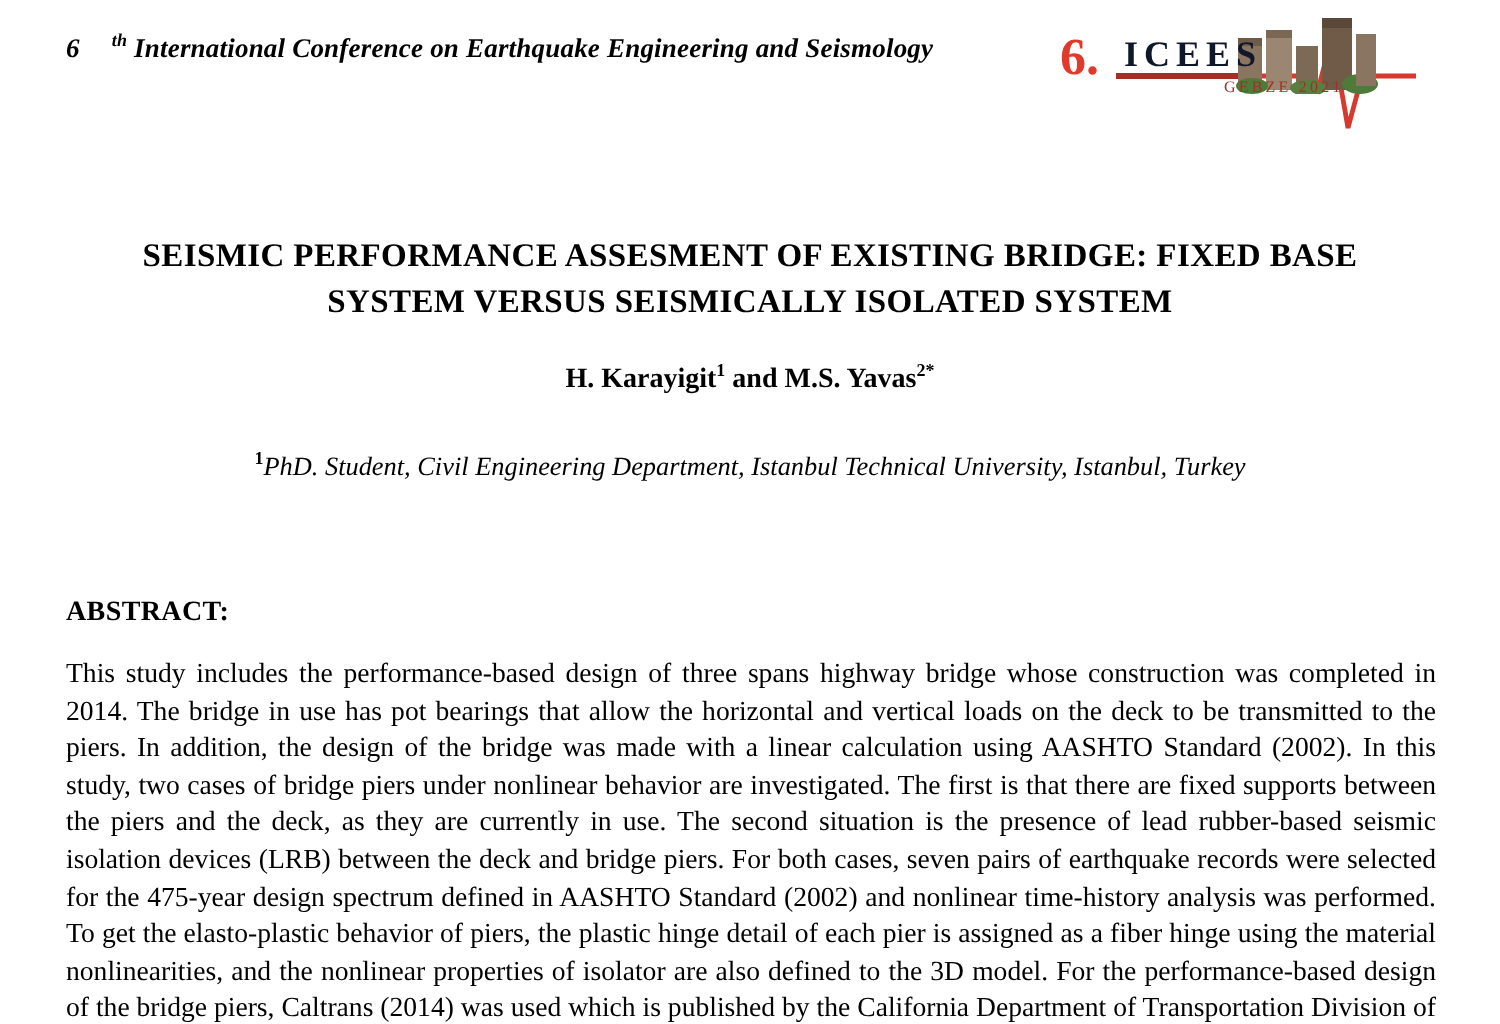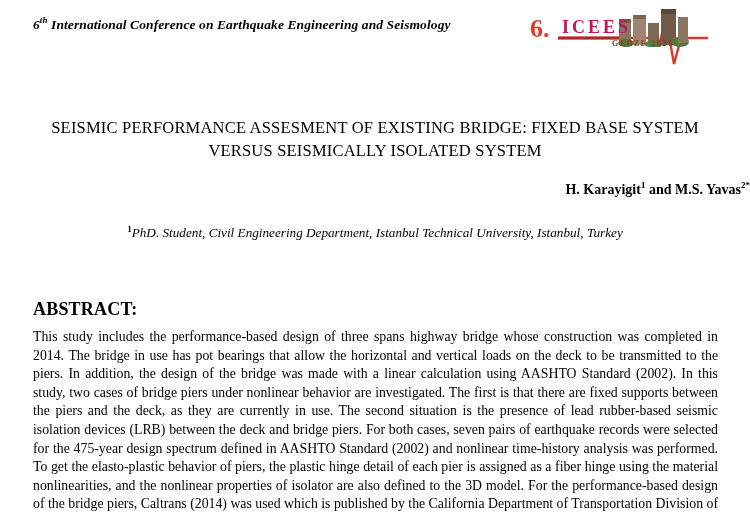--- a/index.html
+++ b/index.html
@@ -14,67 +14,67 @@
   }
   .page { position: absolute; inset: 0; }
 
   
   .conf-header {
     position: absolute; left: 33px; top: 11px; width: 490px;
     font-weight: bold; font-style: italic;
     font-size: 13.5px; line-height: 19px;
     letter-spacing: 0.1px;
   }
-  .conf-header sup { font-size: 9px; }
+  .conf-header sup { font-size: 9px; margin-left: 16px; }
 
   
   .logo {
     position: absolute; left: 528px; top: 8px; width: 195px; height: 72px;
   }
   .logo-number {
     position: absolute; left: 2px; top: 8px;
     font-weight: bold; font-size: 26px; line-height: 26px;
   }
   .logo-acronym {
     position: absolute; left: 34px; top: 10px;
     font-weight: bold; font-size: 18px; line-height: 18px;
     letter-spacing: 3px;
   }
   .logo-sub {
     position: absolute; left: 36px; top: 31px;
-    font-weight: bold; font-size: 8px; letter-spacing: 1.6px; padding-left: 48px;
+    font-weight: normal; font-size: 8px; letter-spacing: 1.6px; padding-left: 48px;
   }
   .logo-towers { position: absolute; left: 90px; top: 1px; }
   .logo-seismo { position: absolute; left: 0; top: 0; }
 
   
   .paper-title {
     position: absolute; left: 45px; top: 116px; width: 660px;
-    text-align: center; font-weight: normal;
+    text-align: center; font-weight: bold;
     font-size: 16.5px; line-height: 23px;
     letter-spacing: 0.2px;
   }
   .authors {
     position: absolute; left: 0; top: 180px; width: 750px;
-    text-align: right; font-weight: bold; font-size: 14px;
+    text-align: center; font-weight: bold; font-size: 14px;
   }
   .authors sup { font-size: 9px; }
 
   
   .affiliations {
     position: absolute; left: 0; top: 218px; width: 750px;
     text-align: center; font-style: italic;
     font-size: 13.2px; line-height: 22px;
   }
   .affiliations sup { font-size: 9px; font-style: normal; font-weight: bold; }
 
   
   .abstract-heading {
     position: absolute; left: 33px; top: 299px;
-    font-weight: bold; font-size: 18px; letter-spacing: 0.2px;
+    font-weight: bold; font-size: 14px; letter-spacing: 0.2px;
   }
   .abstract-body {
     position: absolute; left: 33px; top: 328px; width: 685px;
     font-size: 13.8px; line-height: 18.6px;
     text-align: justify;
   }
 </style>
 </head>
 <body>
 
@@ -96,21 +96,21 @@
       <rect x="15" y="6" width="13" height="4" fill="#7a6853"></rect>
       <rect x="30" y="14" width="11" height="22" fill="#7d6a55"></rect>
       <rect x="43" y="2" width="15" height="34" fill="#6f5b48"></rect>
       <rect x="43" y="0" width="15" height="5" fill="#5a4938"></rect>
       <ellipse cx="8" cy="34" rx="8" ry="4" fill="#4e7a3a"></ellipse>
       <ellipse cx="36" cy="35" rx="9" ry="4" fill="#587f41"></ellipse>
       <ellipse cx="62" cy="33" rx="9" ry="5" fill="#4e7a3a"></ellipse>
       <rect x="60" y="8" width="10" height="26" fill="#8a7560"></rect>
     </svg>
     <div class="logo-number" style="color:#e03a2c">6.</div>
-    <div class="logo-acronym" style="color:#be185d">ICEES</div>
+    <div class="logo-acronym" style="color:#0f172a">ICEES</div>
     <div class="logo-sub" style="color:#a52f27">GEBZE 2021</div>
   </div>
 
   <h1 class="paper-title">SEISMIC PERFORMANCE ASSESMENT OF EXISTING BRIDGE: FIXED BASE SYSTEM VERSUS SEISMICALLY ISOLATED SYSTEM</h1>
 
   <div class="authors"><span>H. Karayigit</span><sup>1</sup><span> and </span><span>M.S. Yavas</span><sup>2*</sup></div>
 
   <div class="affiliations">
     <div><sup>1</sup><span>PhD. Student, Civil Engineering Department, Istanbul Technical University, Istanbul, Turkey</span></div>
   </div>

